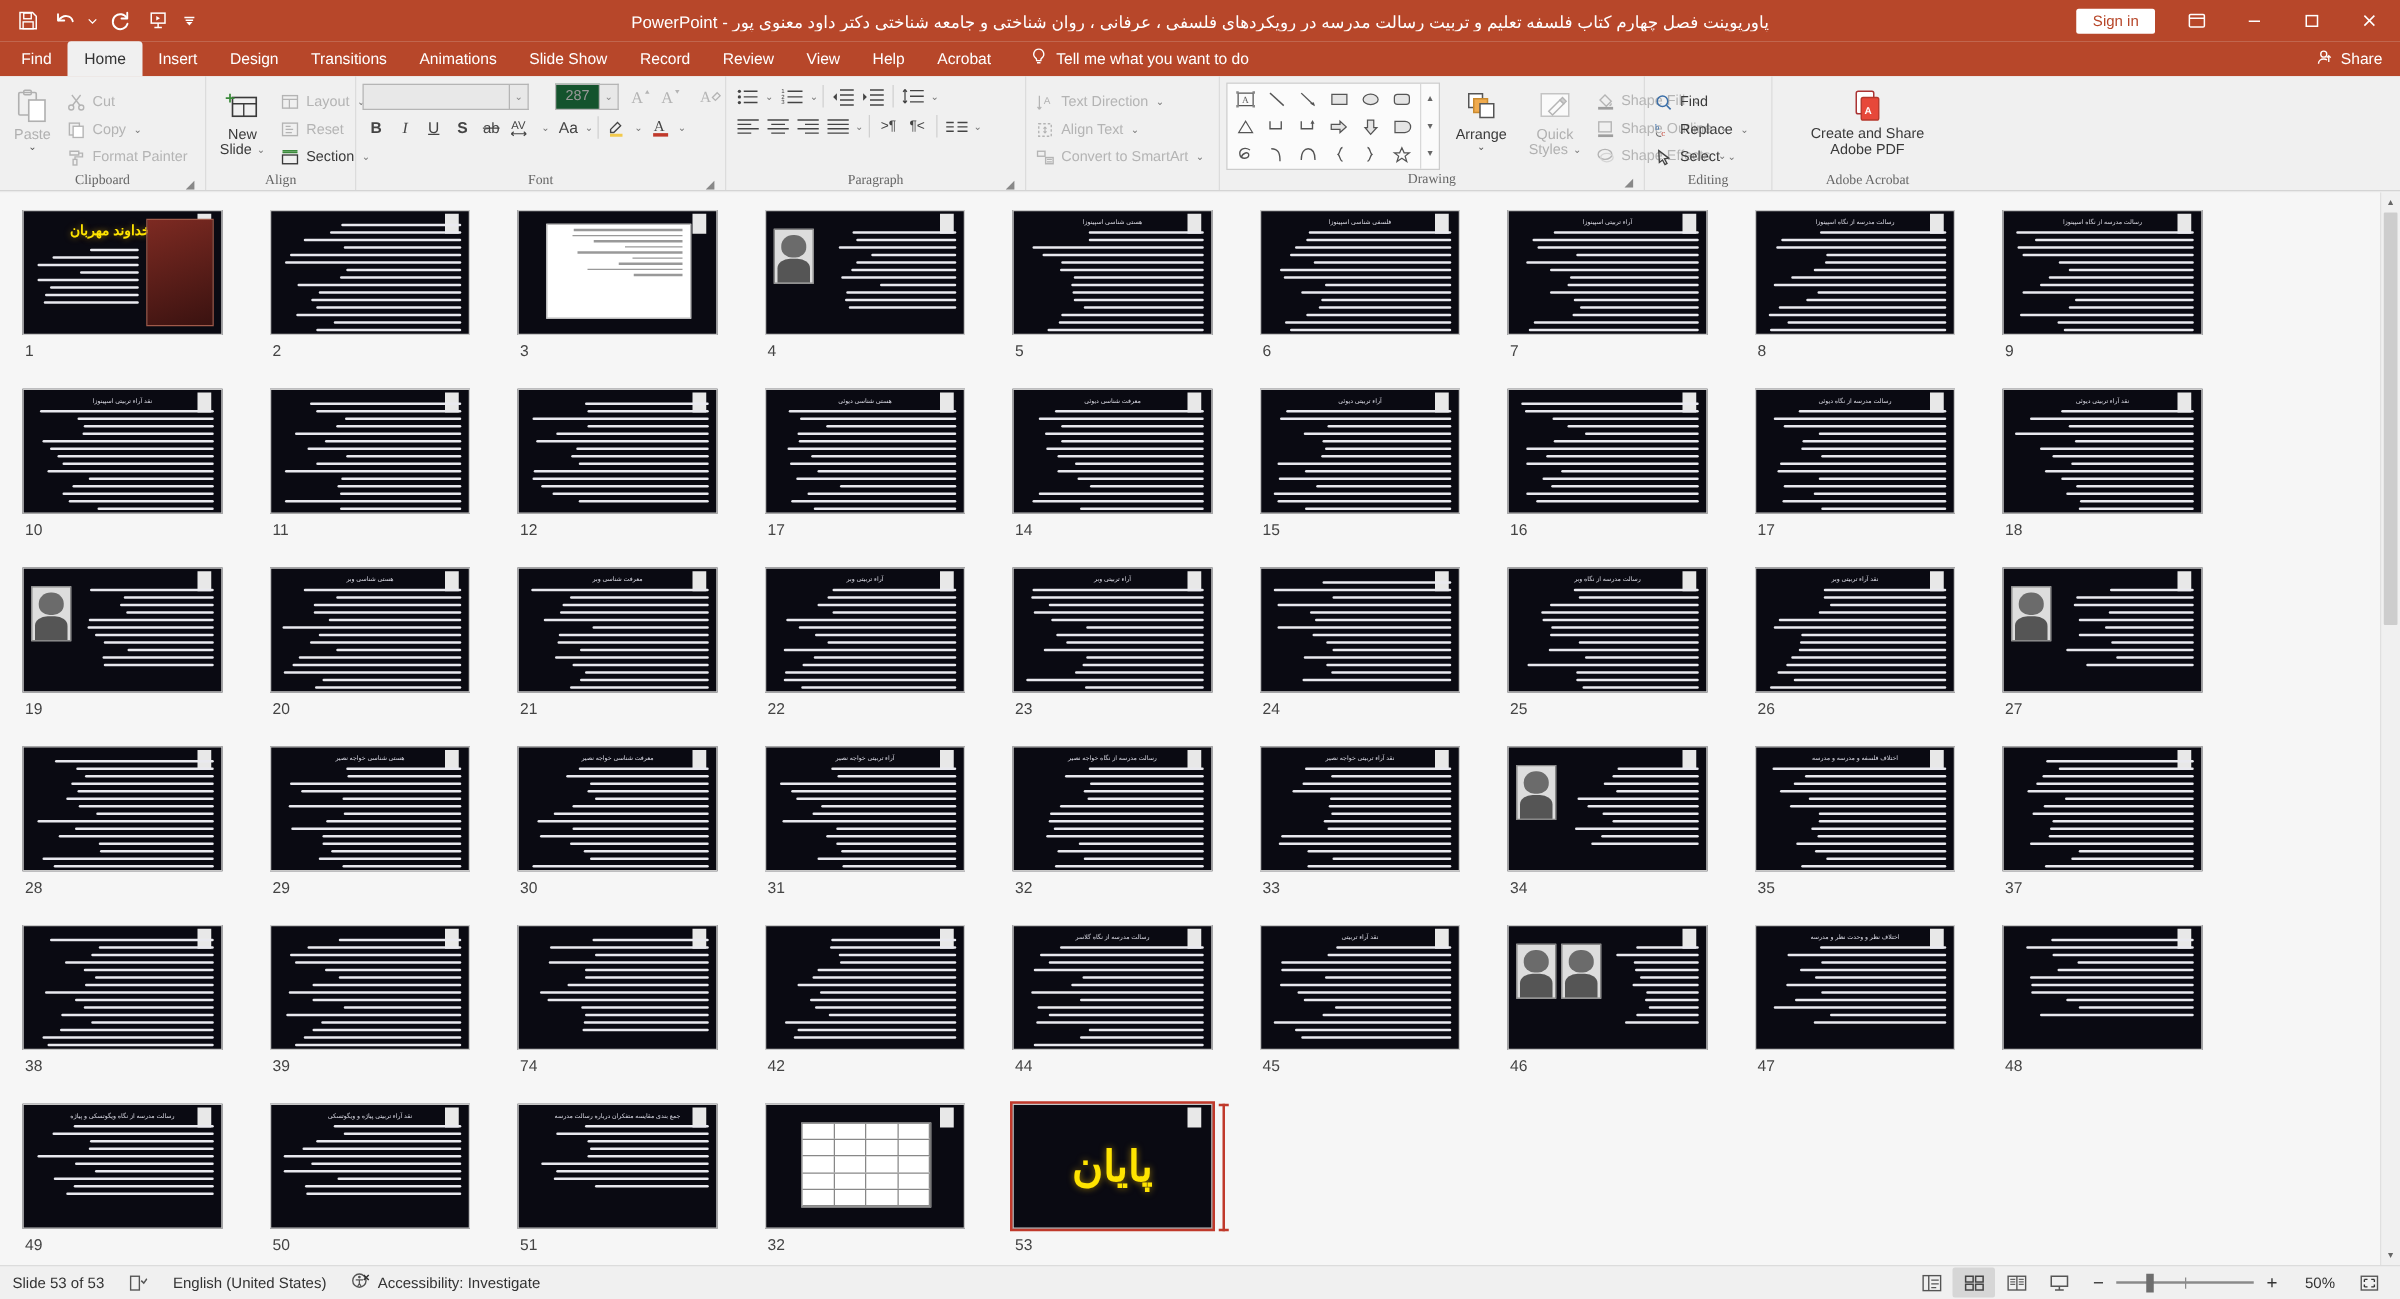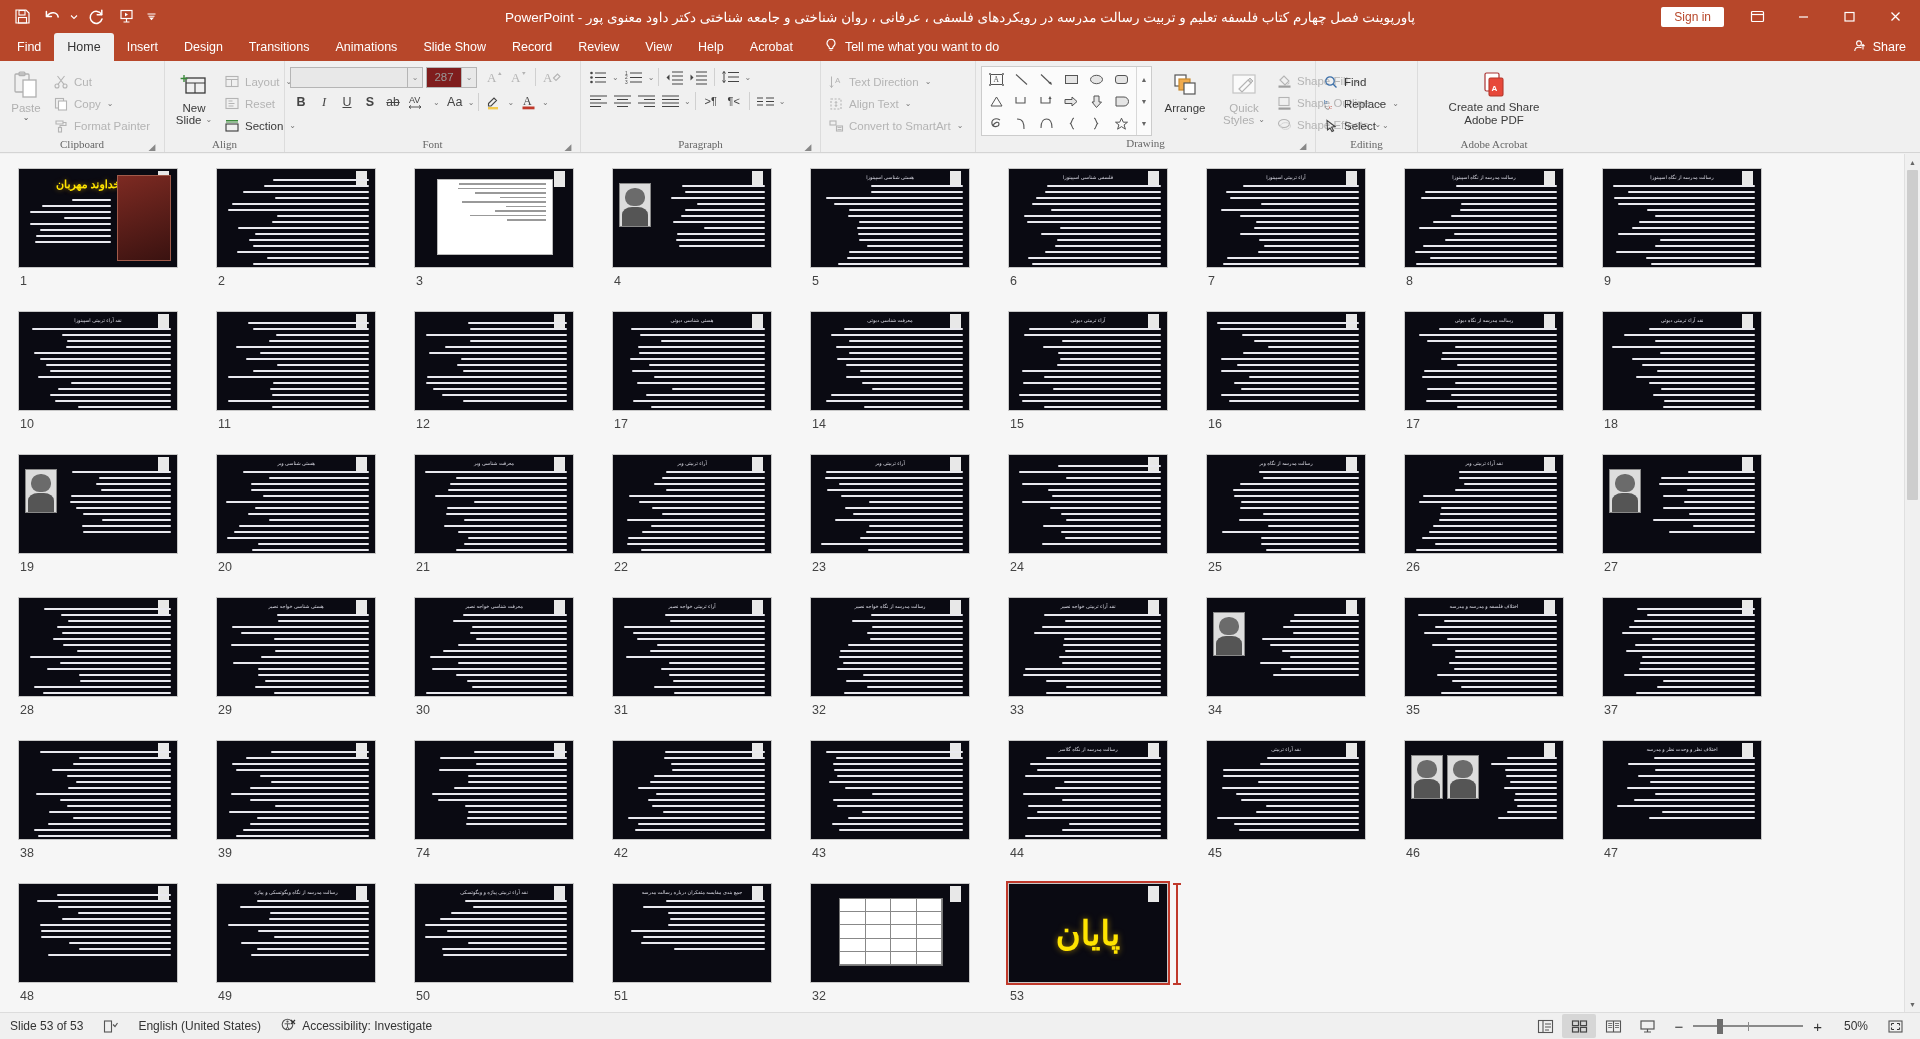--- a/index.html
+++ b/index.html
@@ -100,23 +100,23 @@
   .fontbox {
     width: 118px; height: 21px; border: 1px solid #b5b5b5; background: #e8e8e8;
     display: flex; align-items: center; padding: 0 4px; font-size: 11.5px; color: #999;
   }
   .fontbox-arrow {
     width: 15px; height: 21px; border: 1px solid #b5b5b5; border-left: none;
     background: #e8e8e8; display: flex; align-items: center; justify-content: center;
     font-size: 8px; color: #888;
   }
   .sizebox {
-    width: 36px; height: 21px; border: 1px solid #b5b5b5; background: #7f1d1d;
+    width: 36px; height: 21px; border: 1px solid #b5b5b5; background: #14532d;
     display: flex; align-items: center; justify-content: center; font-size: 11.5px; color: #999;
-    margin-left: 1px;
+    margin-left: 19px;
   }
   .sizebox-arrow {
     width: 15px; height: 21px; border: 1px solid #b5b5b5; border-left: none;
     background: #e8e8e8; display: flex; align-items: center; justify-content: center;
     font-size: 8px; color: #888;
   }
   .iconbtn {
     min-width: 22px; height: 22px; display: flex; align-items: center; justify-content: center;
     font-size: 12.5px; color: #444; border-radius: 2px; padding: 0 2px;
   }
@@ -1788,42 +1788,20 @@
             <div class="ln" style="width: 93.9069%; margin-left: auto;"></div>
             <div class="ln" style="width: 87.2632%; margin-left: auto;"></div>
             <div class="ln" style="width: 88.9234%; margin-left: auto;"></div>
           </div>
         </div>
         <div class="slidenum">42</div>
       </div>
       <div class="cell">
         <div class="thumbwrap">
           <div class="tag"></div>
-          <div class="lines" style="top: 10px;">
-            <div class="ln" style="width: 93.9069%; margin-left: auto;"></div>
-            <div class="ln" style="width: 87.2632%; margin-left: auto;"></div>
-            <div class="ln" style="width: 88.9234%; margin-left: auto;"></div>
-            <div class="ln" style="width: 88.2054%; margin-left: auto;"></div>
-            <div class="ln" style="width: 85.975%; margin-left: auto;"></div>
-            <div class="ln" style="width: 91.4693%; margin-left: auto;"></div>
-            <div class="ln" style="width: 80.6855%; margin-left: auto;"></div>
-            <div class="ln" style="width: 62.3372%; margin-left: auto;"></div>
-            <div class="ln" style="width: 88.8156%; margin-left: auto;"></div>
-            <div class="ln" style="width: 86.4421%; margin-left: auto;"></div>
-            <div class="ln" style="width: 69.1165%; margin-left: auto;"></div>
-            <div class="ln" style="width: 78.7283%; margin-left: auto;"></div>
-            <div class="ln" style="width: 89.4007%; margin-left: auto;"></div>
-            <div class="ln" style="width: 85.1383%; margin-left: auto;"></div>
-          </div>
-        </div>
-        <div class="slidenum">43</div>
-      </div>
-      <div class="cell">
-        <div class="thumbwrap">
-          <div class="tag"></div>
           <div class="hdr">رسالت مدرسه از نگاه گلاسر</div>
           <div class="lines" style="top: 16px;">
             <div class="ln" style="width: 78.7283%; margin-left: auto;"></div>
             <div class="ln" style="width: 89.4007%; margin-left: auto;"></div>
             <div class="ln" style="width: 85.1383%; margin-left: auto;"></div>
             <div class="ln" style="width: 93.0474%; margin-left: auto;"></div>
             <div class="ln" style="width: 66.6708%; margin-left: auto;"></div>
             <div class="ln" style="width: 72.8928%; margin-left: auto;"></div>
             <div class="ln" style="width: 94.3219%; margin-left: auto;"></div>
             <div class="ln" style="width: 68.017%; margin-left: auto;"></div>

